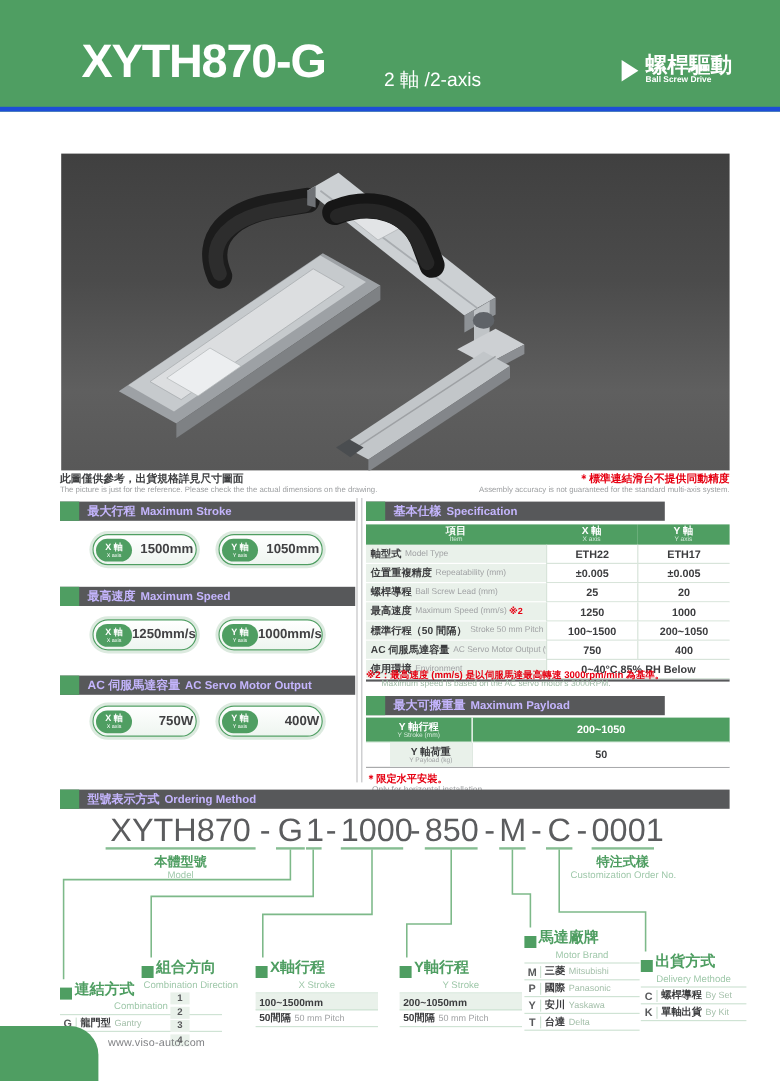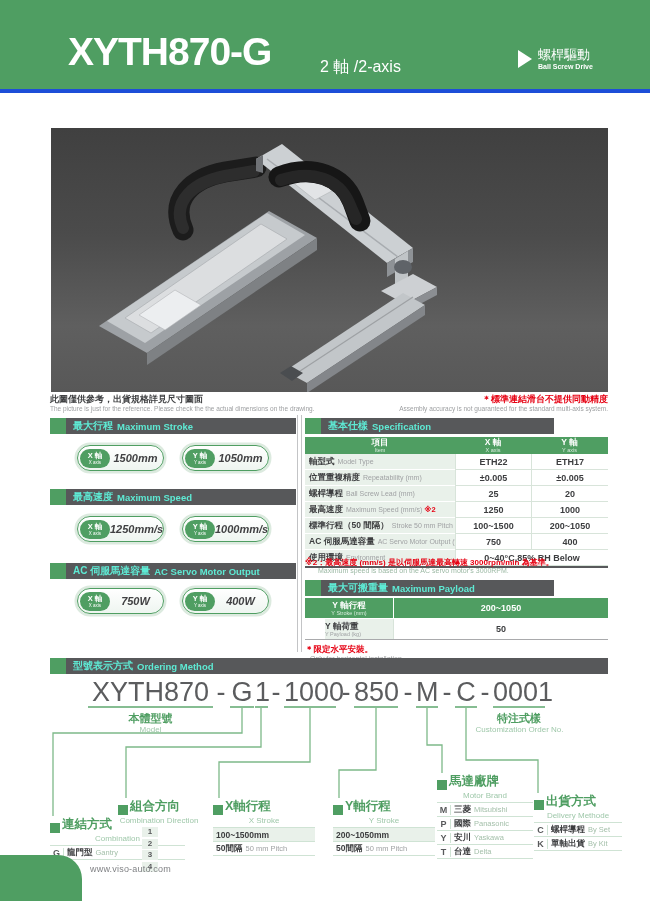--- a/index.html
+++ b/index.html
@@ -6,55 +6,55 @@
   .page{position:relative;width:650px;height:901px;background:#fff;overflow:hidden;
         font-family:"Liberation Sans","DejaVu Sans",sans-serif;-webkit-font-smoothing:antialiased;}
 
   
   .hdr{position:absolute;left:0;top:0;width:650px;height:89px;background:#4f9e62;border-bottom:4px solid #1d4ed8;}
   .hdr-title{position:absolute;left:68px;top:30px;font-size:39px;font-weight:bold;color:#fff;letter-spacing:-1px;}
   .hdr-sub{position:absolute;left:320px;top:57px;font-size:16px;color:#fff;}
   .hdr-right{position:absolute;left:518px;top:47px;display:flex;align-items:flex-start;}
   .tri{width:0;height:0;border-left:14px solid #fff;border-top:9px solid transparent;border-bottom:9px solid transparent;margin-top:3px;}
   .hdr-right-text{margin-left:6px;}
-  .drive-zh{font-size:13px;font-weight:normal;color:#fff;line-height:15px;}
+  .drive-zh{font-size:18px;font-weight:bold;color:#fff;line-height:15px;}
   .drive-en{font-size:7px;font-weight:bold;color:#fff;line-height:9px;}
 
   
   .product-img{position:absolute;left:51px;top:128px;width:557px;height:264px;
                background:linear-gradient(180deg,#404040 0%,#4b4b4b 40%,#5f5f5f 75%,#585858 100%);}
   .product-img svg{position:absolute;left:0;top:0;}
 
   
   .note-zh{position:absolute;left:50px;top:393px;font-size:9px;font-weight:bold;color:#3f4042;}
   .note-en{position:absolute;left:50px;top:405px;font-size:6.5px;color:#9c9ea0;}
   .acc-zh{position:absolute;right:42px;top:393px;font-size:9px;font-weight:bold;color:#e60012;text-align:center;}
   .acc-en{position:absolute;right:42px;top:405px;font-size:6.5px;color:#9c9ea0;text-align:right;}
 
   
-  .bar{position:absolute;height:16px;background:#57585a;display:flex;align-items:center;color:#5eead4;}
+  .bar{position:absolute;height:16px;background:#57585a;display:flex;align-items:center;color:#c4b5fd;}
   .bar .sq{width:16px;height:16px;background:#4f9e62;margin-right:7px;flex:none;}
   .bar .t-zh{font-size:10px;font-weight:bold;margin-right:4px;}
   .bar .t-en{font-size:9.5px;font-weight:bold;}
   .bar-l{left:50px;width:246px;}
   .bar-r{left:305px;width:249px;}
   .bar1{top:418px;}  .bar2{top:489px;}  .bar3{top:563px;}
   .bar-spec{top:418px;} .bar-pay{top:580px;}
   .bar-order{left:50px;width:558px;top:658px;}
 
   
   .pill-row{position:absolute;left:50px;width:246px;display:flex;justify-content:center;gap:18px;}
   .pr1{top:445px;} .pr2{top:516px;} .pr3{top:588px;}
   .pill{width:81px;height:24px;border:1px solid #4f9e62;border-radius:13px;background:linear-gradient(#ffffff,#eef5f0);
         box-shadow:0 0 0 2.5px #dcead f0;box-shadow:0 0 0 2.5px #dceadf;display:flex;align-items:center;padding:0 2px;}
   .axis-badge{width:30px;height:19px;background:#4f9e62;border-radius:10px;color:#fff;display:flex;flex-direction:column;
               align-items:center;justify-content:center;flex:none;}
   .axis-badge .a-zh{font-size:7.5px;font-weight:bold;line-height:8px;}
   .axis-badge .a-en{font-size:4.5px;line-height:5px;}
-  .pill .v{flex:1;text-align:center;font-size:11px;font-weight:bold;color:#414143;font-style:italic;}
+  .pill .v{flex:1;text-align:right;font-size:11px;font-weight:bold;color:#414143;}
 
   
   .divider{position:absolute;left:297px;top:415px;height:237px;width:3px;border-left:1px solid #c3c4c6;border-right:1px solid #c3c4c6;}
 
   
   .spec-table{position:absolute;left:305px;top:437px;width:303px;display:grid;grid-template-columns:150px 76px 77px;
               border-bottom:2px solid #58595b;}
   .sp-h{background:#4f9e62;color:#fff;height:17px;display:flex;flex-direction:column;align-items:center;justify-content:center;}
   .sp-h .hz{font-size:8.5px;font-weight:bold;line-height:9px;}
   .sp-h .he{font-size:5.5px;line-height:6px;color:#d6ebdc;}
@@ -69,21 +69,21 @@
   .spec-note-zh{position:absolute;left:305px;top:557px;font-size:8px;font-weight:bold;color:#e60012;white-space:nowrap;}
   .spec-note-en{position:absolute;left:318px;top:567px;font-size:7px;color:#9cb9a4;}
 
   
   .pay-table{position:absolute;left:305px;top:598px;width:303px;display:grid;grid-template-columns:88px 215px;border-bottom:1.5px solid #a9aaac;}
   .py-g{background:#4f9e62;color:#fff;height:20px;display:flex;flex-direction:column;align-items:center;justify-content:center;border-bottom:1px solid #fff;}
   .py-g .hz{font-size:8.5px;font-weight:bold;line-height:9px;}
   .py-g .he{font-size:5.5px;line-height:6px;color:#d6ebdc;}
   .py-gv{background:#4f9e62;color:#fff;height:20px;display:flex;align-items:center;justify-content:center;
          font-size:9px;font-weight:bold;border-left:1px solid #fff;border-bottom:1px solid #fff;}
-  .py-l{background:#e9f1ea;color:#3c3d3f;height:20px;display:flex;flex-direction:column;justify-content:center;margin-left:20px;}
+  .py-l{background:#e9f1ea;color:#3c3d3f;height:20px;display:flex;flex-direction:column;align-items:center;justify-content:center;margin-left:20px;}
   .py-l .hz{font-size:8.5px;font-weight:bold;line-height:9px;}
   .py-l .he{font-size:5.5px;line-height:6px;color:#a0a2a4;}
   .py-v{background:#fff;height:20px;display:flex;align-items:center;justify-content:center;font-size:9px;font-weight:bold;color:#3c3d3f;border-left:1px solid #d8e4da;}
   .pay-note-zh{position:absolute;left:305px;top:644px;font-size:8.5px;font-weight:bold;color:#e60012;}
   .pay-note-en{position:absolute;left:310px;top:655px;font-size:7px;color:#9c9ea0;}
 
   
   .seg{position:absolute;top:677px;height:29px;line-height:30px;text-align:center;font-size:27px;color:#5b5c5e;
        border-bottom:2px solid #86bd92;white-space:nowrap;}
   .sep{position:absolute;top:677px;height:29px;line-height:30px;text-align:center;font-size:27px;color:#5b5c5e;}

